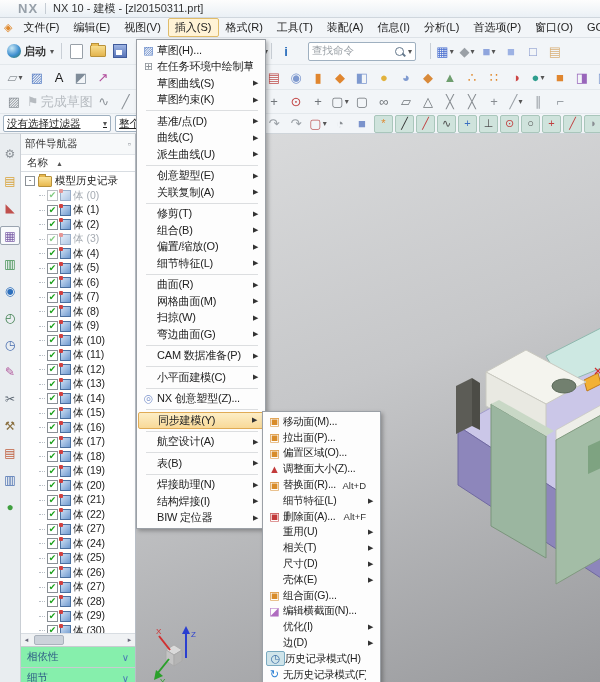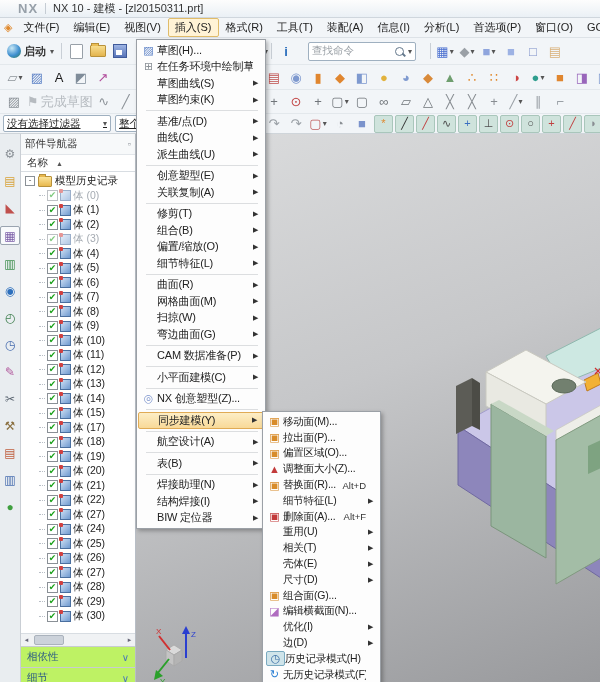--- a/index.html
+++ b/index.html
@@ -70,21 +70,21 @@
   .tline{width:6px;border-bottom:1px dotted #b8bec6;height:0;}
   .chk{width:9px;height:9px;border:1px solid #8a9096;background:#fff;font-size:9px;line-height:8px;text-align:center;color:#18a018;display:inline-block;}
   .chk::after{content:"\2714";}
   .bodyicn{width:9px;height:9px;background:linear-gradient(135deg,#cfe0f4,#6f9ad0);border:1px solid #4a6f9f;position:relative;display:inline-block;}
   .bodyicn::after{content:"";position:absolute;top:-2px;left:-2px;width:4px;height:4px;background:#d04040;border-radius:1px;}
   .trow.dim .tlabel{color:#a5abb2;}
   .trow.dim .bodyicn,.trow.dim .chk{opacity:.55;}
   .hscroll{height:12px;display:flex;align-items:center;background:#f0f2f4;border-top:1px solid #d8dde2;}
   .sarrow{width:11px;text-align:center;font-size:7px;color:#667;}
   .thumb{width:28px;height:8px;background:#ccd2da;border:1px solid #aab2bc;border-radius:2px;margin-left:2px;}
-  .panelrow{height:20px;display:flex;align-items:center;padding:0 6px;background:#bef264;border-top:1px solid #c8ccd0;color:#2d5a85;}
+  .panelrow{height:20px;display:flex;align-items:center;padding:0 6px;background:#86efac;border-top:1px solid #c8ccd0;color:#2d5a85;}
   .panelrow .t{flex:1;}
   .chev{color:#4a7ab5;font-size:10px;}
   .viewport{flex:1;position:relative;background:linear-gradient(160deg,#dcddde 0%,#c6c7c9 45%,#98999c 100%);overflow:hidden;}
   .viewport svg{position:absolute;left:0;top:0;}
   
   .popup{position:absolute;background:#fdfdfd;border:1px solid #9ba0a6;box-shadow:2px 2px 4px rgba(0,0,0,.28);z-index:10;padding:2px 1px;}
   .insertmenu{left:136px;top:39px;width:126px;}
   .syncmenu{left:262px;top:411px;width:115px;}
   .mrow{display:flex;align-items:center;height:16.5px;padding:0 2px;font-size:11px;}
   .srow{height:15.8px;font-size:10.5px;}
@@ -687,20 +687,26 @@
             <span class="tlabel">体 (14)</span>
           </div>
 
           <div class="trow">
             <span class="tline"></span>
             <span class="chk"></span>
             <span class="bodyicn"></span>
             <span class="tlabel">体 (15)</span>
           </div>
 
+          <div class="trow">
+            <span class="tline"></span>
+            <span class="chk"></span>
+            <span class="bodyicn"></span>
+            <span class="tlabel">体 (16)</span>
+          </div>
 
           <div class="trow">
             <span class="tline"></span>
             <span class="chk"></span>
             <span class="bodyicn"></span>
             <span class="tlabel">体 (17)</span>
           </div>
 
           <div class="trow">
             <span class="tline"></span>
@@ -1138,28 +1144,28 @@
 
       <div class="mrow srow">
         <span class="mi-icon"></span>
         <span class="mi-label">相关(T)</span>
         <span class="mi-short"></span>
         <span class="mi-arrow show">▶</span>
       </div>
 
       <div class="mrow srow">
         <span class="mi-icon"></span>
+        <span class="mi-label">尺寸(D)</span>
+        <span class="mi-short"></span>
+        <span class="mi-arrow show">▶</span>
+      </div>
+
+      <div class="mrow srow">
+        <span class="mi-icon"></span>
         <span class="mi-label">壳体(E)</span>
-        <span class="mi-short"></span>
-        <span class="mi-arrow show">▶</span>
-      </div>
-
-      <div class="mrow srow">
-        <span class="mi-icon"></span>
-        <span class="mi-label">尺寸(D)</span>
         <span class="mi-short"></span>
         <span class="mi-arrow show">▶</span>
       </div>
 
       <div class="mrow srow">
         <span class="mi-icon" style="color: rgb(216, 140, 42);">▣</span>
         <span class="mi-label">组合面(G)...</span>
         <span class="mi-short"></span>
         <span class="mi-arrow">▶</span>
       </div>

